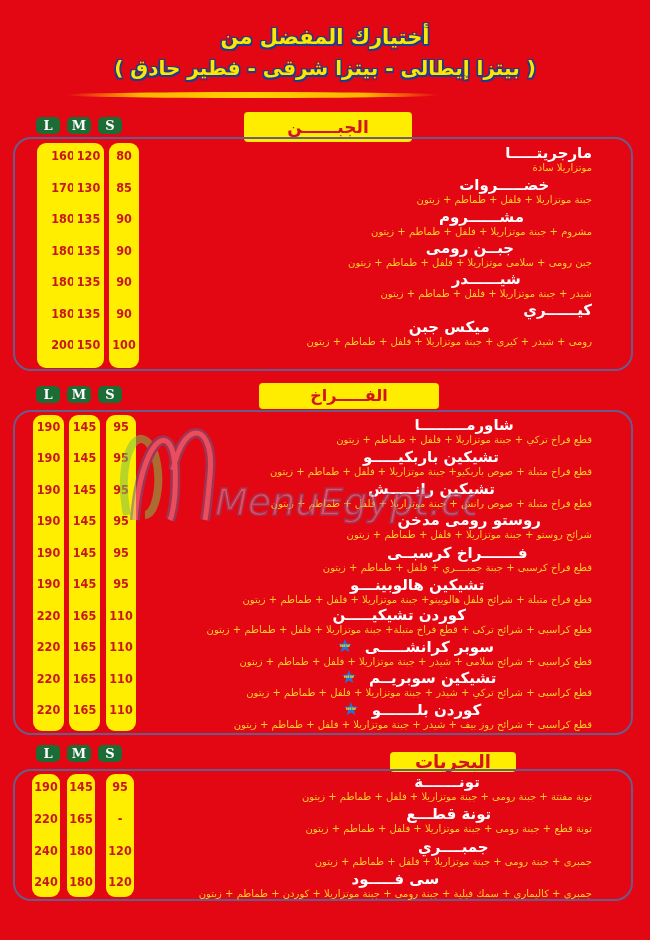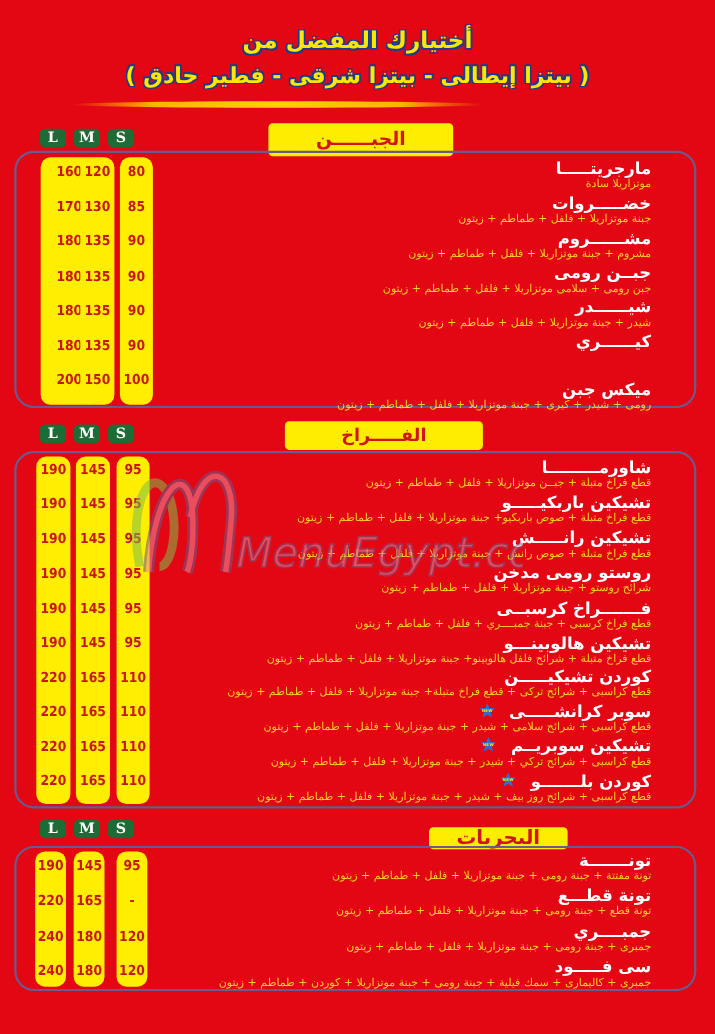--- a/index.html
+++ b/index.html
@@ -50,20 +50,21 @@
     position: absolute; width: 100%; text-align: center;
     font-weight: bold; font-size: 12.5px; color: #c8161d;
     font-family: "DejaVu Sans Condensed", "DejaVu Sans", sans-serif;
   }
   .item {
     position: absolute; right: 58px; text-align: right; direction: rtl;
   }
   .item .name {
     color: #ffffff; font-weight: bold; font-size: 15px; line-height: 16px;
     letter-spacing: 0.5px;
+    text-align: center;
   }
   .item .desc {
     color: #ffcf25; font-size: 10px; line-height: 13px; white-space: nowrap;
   }
   .new-badge {
     display: inline-block; width: 14px; height: 14px; margin-right: 8px;
     vertical-align: middle; position: relative; top: -2px;
   }
   .watermark {
     position: absolute; left: 115px; top: 415px; width: 360px; height: 120px;
@@ -132,21 +133,21 @@
     <div class="name">جبــن رومى</div>
     <div class="desc">جبن رومى + سلامى موتزاريلا + فلفل + طماطم + زيتون</div>
   </div>
   <div class="item" style="top:271px">
     <div class="name">شيــــــدر</div>
     <div class="desc">شيدر + جبنة موتزاريلا + فلفل + طماطم + زيتون</div>
   </div>
   <div class="item" style="top:302px">
     <div class="name">كيــــــري</div>
   </div>
-  <div class="item" style="top:346px">
+  <div class="item" style="top:319px">
     <div class="name">ميكس جبن</div>
     <div class="desc">رومى + شيدر + كيرى + جبنة موتزاريلا + فلفل + طماطم + زيتون</div>
   </div>
 </div>
 
 <div>
   <div class="size-badges" style="top:386px;">
     <div class="size-badge">L</div>
     <div class="size-badge">M</div>
     <div class="size-badge">S</div>
@@ -186,21 +187,21 @@
     <div class="price" style="top:130px">95</div>
     <div class="price" style="top:161px">95</div>
     <div class="price" style="top:193px">110</div>
     <div class="price" style="top:224px">110</div>
     <div class="price" style="top:256px">110</div>
     <div class="price" style="top:287px">110</div>
   </div>
 
   <div class="item" style="top:417px">
     <div class="name">شاورمـــــــــا</div>
-    <div class="desc">قطع فراخ متبلة + جبــن موتزاريلا + فلفل + طماطم + زيتون</div>
+    <div class="desc">قطع فراخ تركي + جبنة موتزاريلا + فلفل + طماطم + زيتون</div>
   </div>
   <div class="item" style="top:449px">
     <div class="name">تشيكين باربكيـــــو</div>
     <div class="desc">قطع فراخ متبلة + صوص باربكيو+ جبنة موتزاريلا + فلفل + طماطم + زيتون</div>
   </div>
   <div class="item" style="top:481px">
     <div class="name">تشيكين رانـــــش</div>
     <div class="desc">قطع فراخ متبلة + صوص رانش + جبنة موتزاريلا + فلفل + طماطم + زيتون</div>
   </div>
   <div class="item" style="top:512px">

